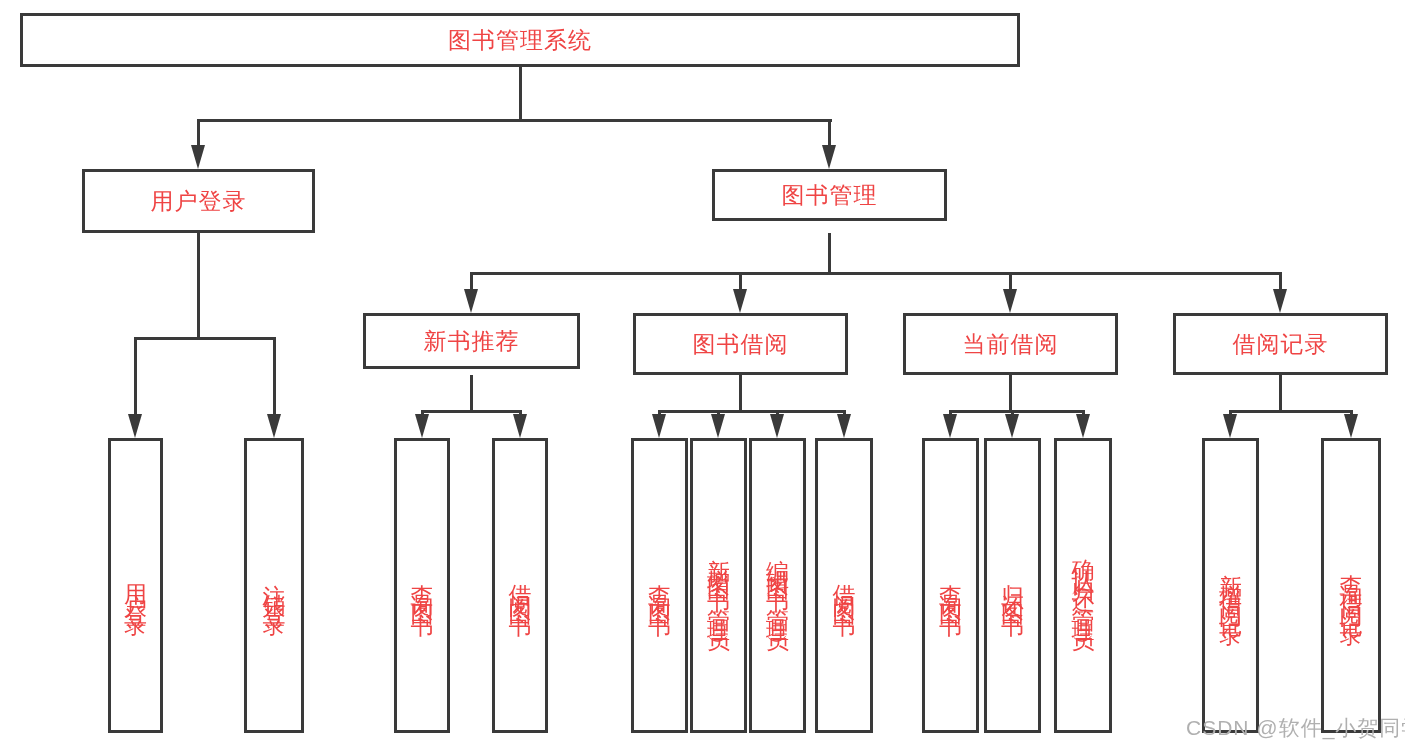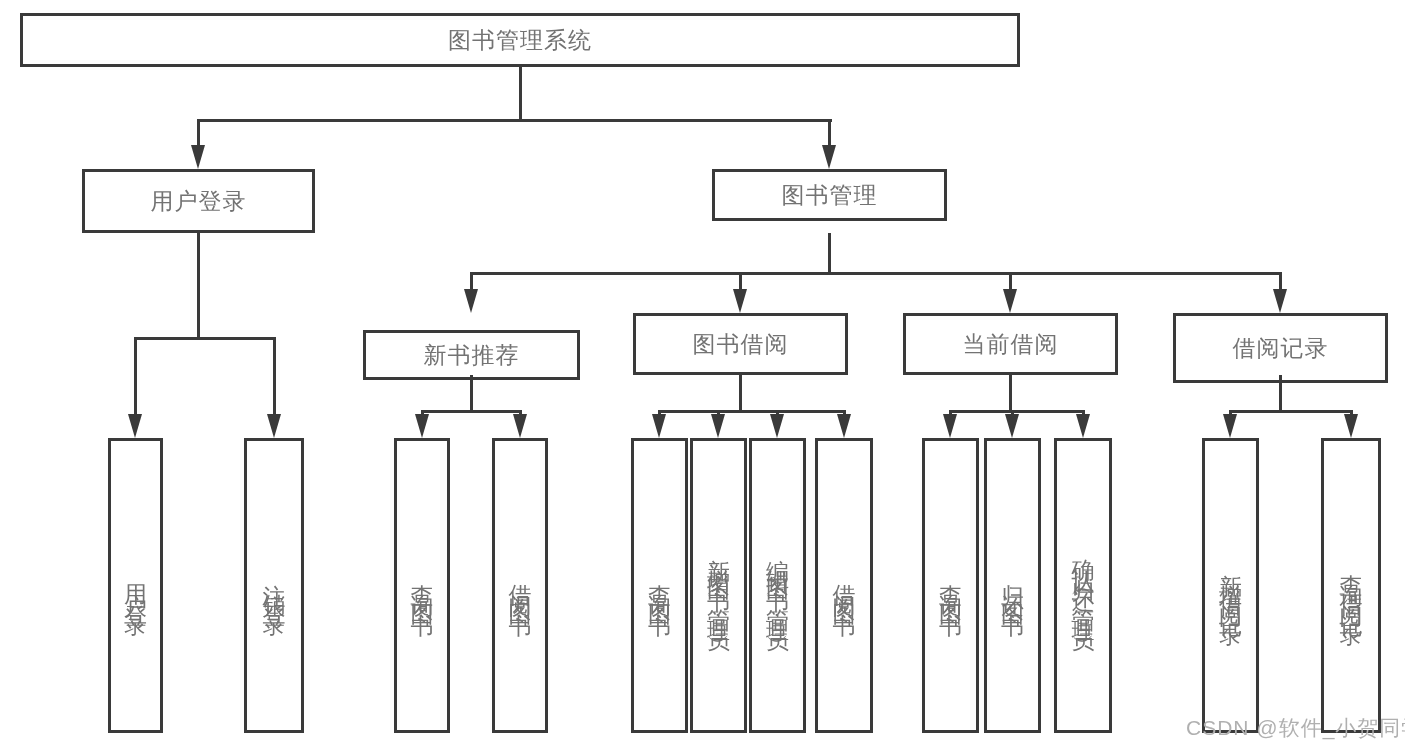--- a/index.html
+++ b/index.html
@@ -3,21 +3,21 @@
 <meta charset="utf-8">
 <style>
   html,body{margin:0;padding:0;background:#fff;}
   .canvas{
     position:relative;width:1405px;height:747px;background:#fff;overflow:hidden;
     font-family:"Liberation Sans",sans-serif;
   }
   .node{
     position:absolute;box-sizing:border-box;border:3px solid #3a3a3a;background:#fff;
     display:flex;align-items:center;justify-content:center;
-    color:#737373;font-size:23px;letter-spacing:1px;white-space:nowrap;
+    color:#ef4444;font-size:23px;letter-spacing:1px;white-space:nowrap;
   }
   .leaf{
     writing-mode:vertical-rl;font-size:23px;letter-spacing:10px;line-height:1;
   }
   .line{position:absolute;background:#3a3a3a;}
   .arrow{position:absolute;width:15px;}
   .arrow .shaft{position:absolute;display:block;left:6px;top:0;width:3px;height:calc(100% - 20px);background:#3a3a3a;}
   .arrow .head{position:absolute;display:block;left:0;bottom:0;width:0;height:0;
     border-left:7.5px solid transparent;border-right:7.5px solid transparent;border-top:24px solid #3a3a3a;}
   .watermark{
@@ -75,30 +75,30 @@
     </div>
   <div class="arrow" style="left:1003px;top:272px;height:41px;">
       <i class="shaft"></i>
       <i class="head"></i>
     </div>
   <div class="arrow" style="left:1273px;top:272px;height:41px;">
       <i class="shaft"></i>
       <i class="head"></i>
     </div>
 
-  <div class="node" style="left:363px;top:330px;width:217px;height:50px;">
+  <div class="node" style="left:363px;top:313px;width:217px;height:56px;">
     <span>新书推荐</span>
   </div>
   <div class="node" style="left:633px;top:313px;width:215px;height:62px;">
     <span>图书借阅</span>
   </div>
   <div class="node" style="left:903px;top:313px;width:215px;height:62px;">
     <span>当前借阅</span>
   </div>
-  <div class="node" style="left:1173px;top:313px;width:215px;height:70px;">
+  <div class="node" style="left:1173px;top:313px;width:215px;height:62px;">
     <span>借阅记录</span>
   </div>
 
   <div class="line" style="left:470px;top:375px;width:3px;height:35px;"></div>
   <div class="line" style="left:421px;top:410px;width:101px;height:3px;"></div>
   <div class="arrow" style="left:415px;top:410px;height:28px;">
       <i class="shaft"></i>
       <i class="head"></i>
     </div>
   <div class="arrow" style="left:513px;top:410px;height:28px;">

